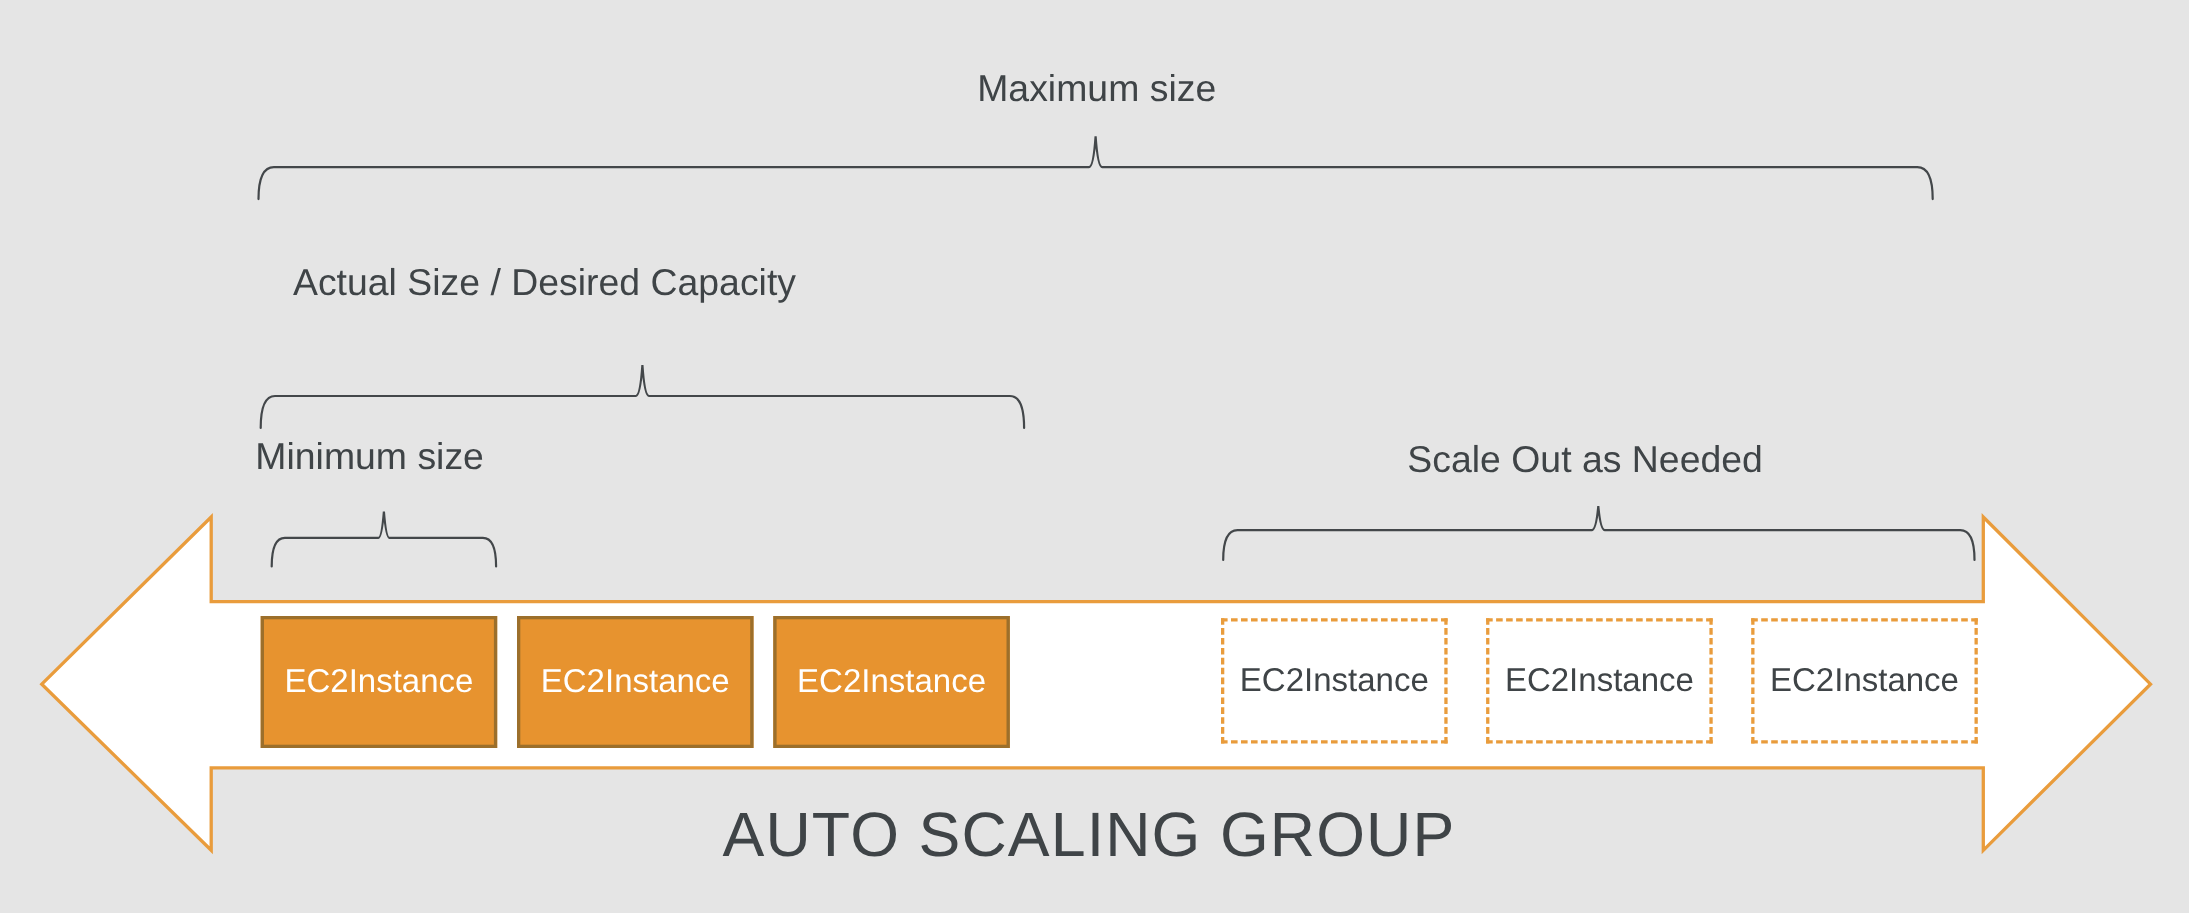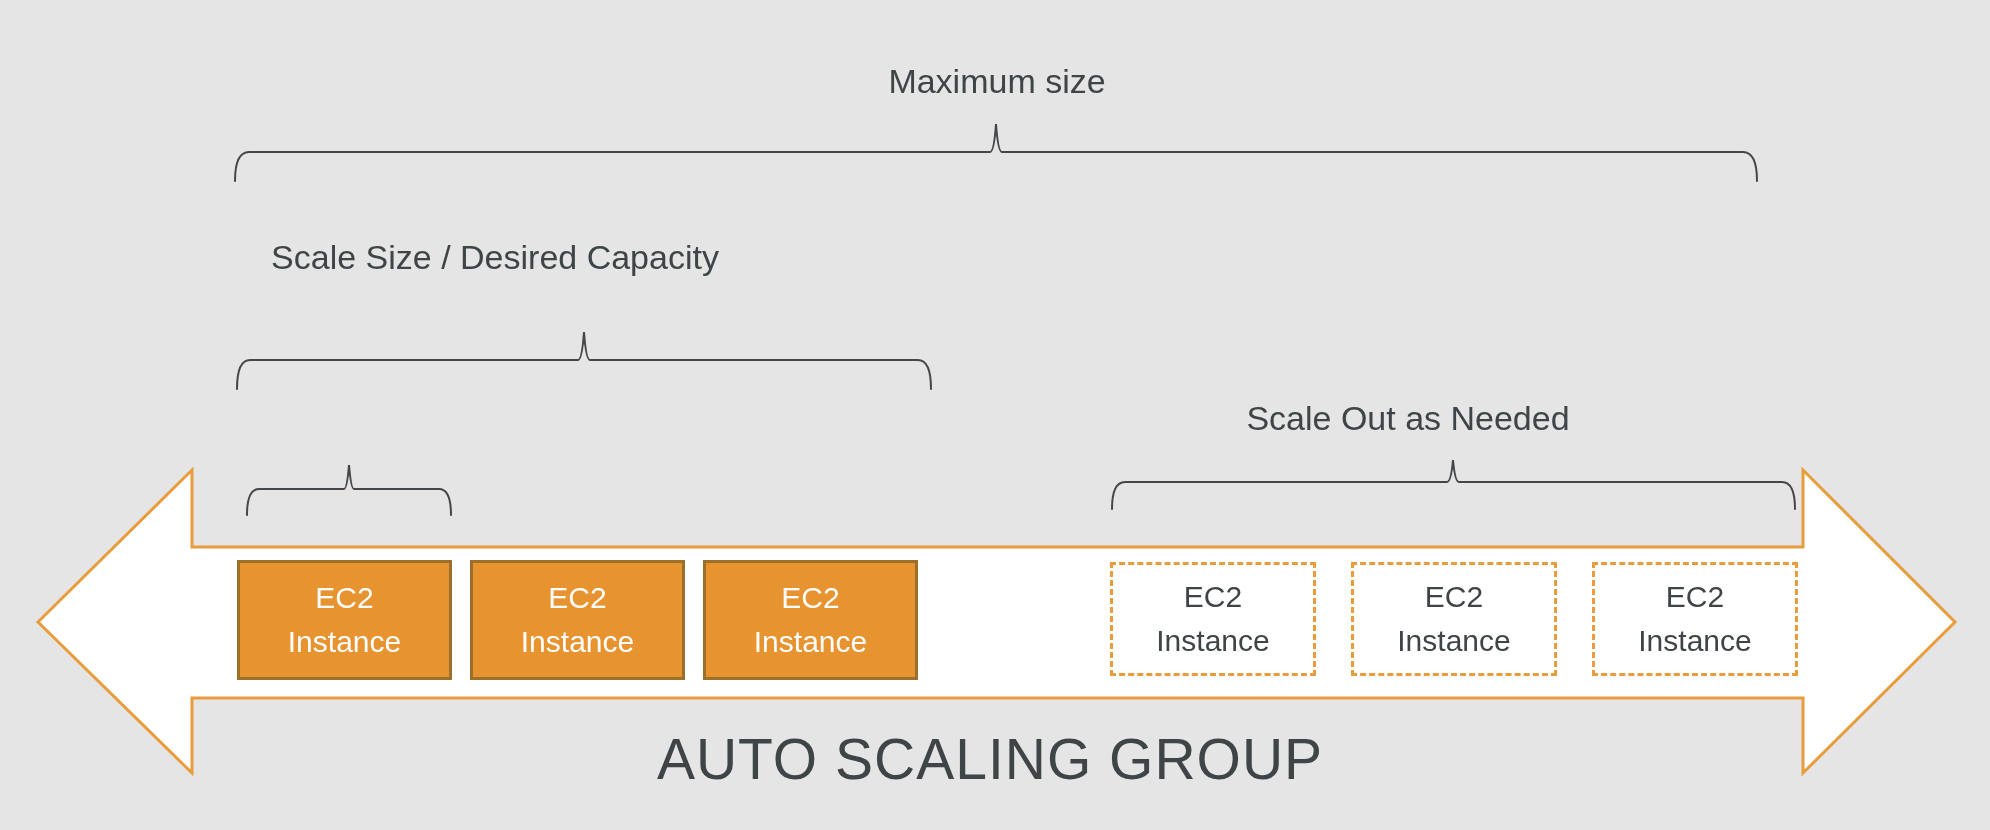--- a/index.html
+++ b/index.html
@@ -33,21 +33,21 @@
     transform:translateX(-50%);
     color:var(--text-dark);
     font-size:57px;
     font-weight:normal;
     letter-spacing:1px;
     white-space:nowrap;
   }
   .instance{
     position:absolute;
     display:flex;
-    flex-direction:column;
+    flex-direction:row;
     align-items:center;
     justify-content:center;
     text-align:center;
     font-size:30px;
     line-height:44px;
   }
   .instance.solid{
     width:215px;height:120px;top:560px;
     background:var(--instance-fill);
     border:3px solid var(--instance-border);
@@ -61,21 +61,21 @@
   }
   .solid-1{left:237px;}
   .solid-2{left:470px;}
   .solid-3{left:703px;}
   .dashed-1{left:1110px;}
   .dashed-2{left:1351px;}
   .dashed-3{left:1592px;}
   .lbl-max{left:997px;top:62px;}
   .lbl-actual{left:495px;top:238px;}
   .lbl-min{left:336px;top:396px;}
-  .lbl-scaleout{left:1408px;top:399px;}
+  .lbl-scaleout{left:1441px;top:399px;}
   .ttl{left:990px;top:726px;}
 </style>
 </head>
 <body>
 
 <div class="canvas">
 
   <svg class="overlay" viewBox="0 0 1990 830">
 
     <path d="M 38 622 L 192 470 L 192 547 L 1803 547 L 1803 470 L 1955 622 L 1803 773 L 1803 698 L 192 698 L 192 773 Z" fill="#ffffff" stroke="var(--accent-orange)" stroke-width="3" stroke-linejoin="miter"></path>
@@ -83,21 +83,22 @@
     <path d="M 235 181 Q 235 152 249 152 L 990 152 Q 994 152 996 124 Q 998 152 1002 152 L 1743 152 Q 1757 152 1757 181" fill="none" stroke="var(--brace)" stroke-width="2" stroke-linecap="round"></path>
 
     <path d="M 237 389 Q 237 360 250 360 L 578 360 Q 582 360 584 332 Q 586 360 590 360 L 918 360 Q 931 360 931 389" fill="none" stroke="var(--brace)" stroke-width="2" stroke-linecap="round"></path>
 
     <path d="M 247 515 Q 247 489 259 489 L 344 489 Q 347 489 349 465 Q 351 489 354 489 L 439 489 Q 451 489 451 515" fill="none" stroke="var(--brace)" stroke-width="2" stroke-linecap="round"></path>
 
     <path d="M 1112 509 Q 1112 482 1125 482 L 1447 482 Q 1451 482 1453 460 Q 1455 482 1459 482 L 1782 482 Q 1795 482 1795 509" fill="none" stroke="var(--brace)" stroke-width="2" stroke-linecap="round"></path>
   </svg>
 
   <div class="label lbl-max">Maximum size</div>
-  <div class="label lbl-actual">Scale Size / Desired Capacity</div>
+  <div class="label lbl-actual">Actual Size / Desired Capacity</div>
+  <div class="label lbl-min">Minimum size</div>
   <div class="label lbl-scaleout">Scale Out as Needed</div>
 
   <div class="instance solid solid-1">
     <span>EC2</span>
     <span>Instance</span>
   </div>
   <div class="instance solid solid-2">
     <span>EC2</span>
     <span>Instance</span>
   </div>

